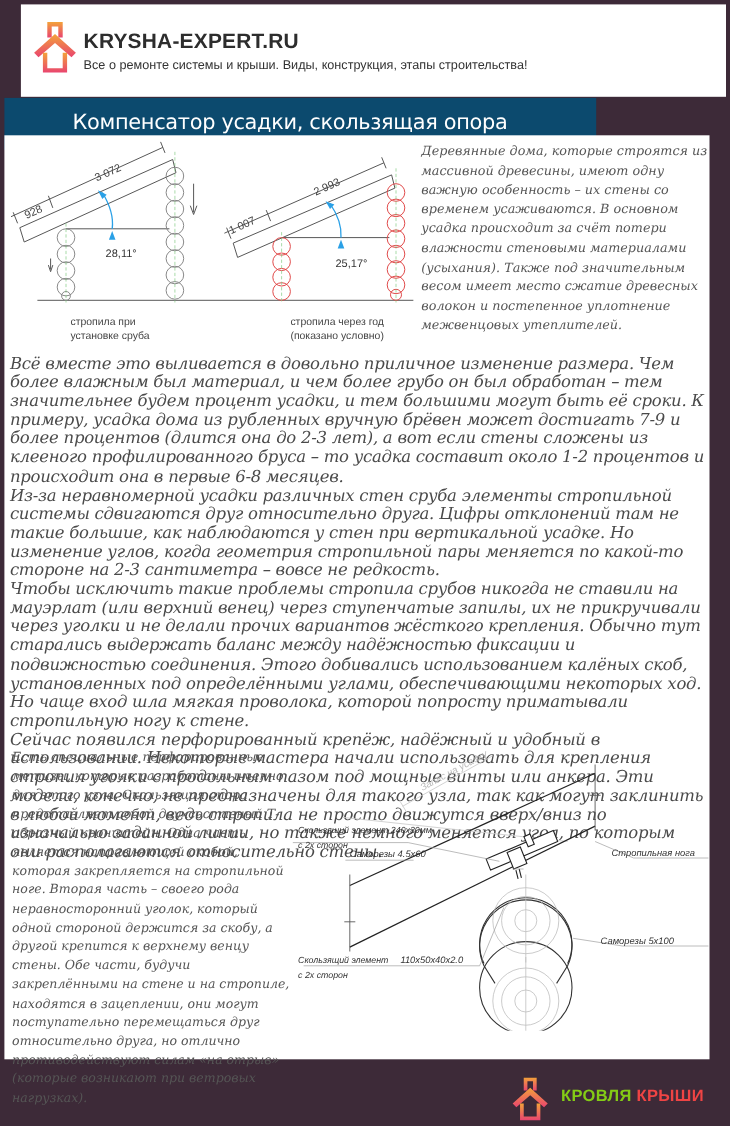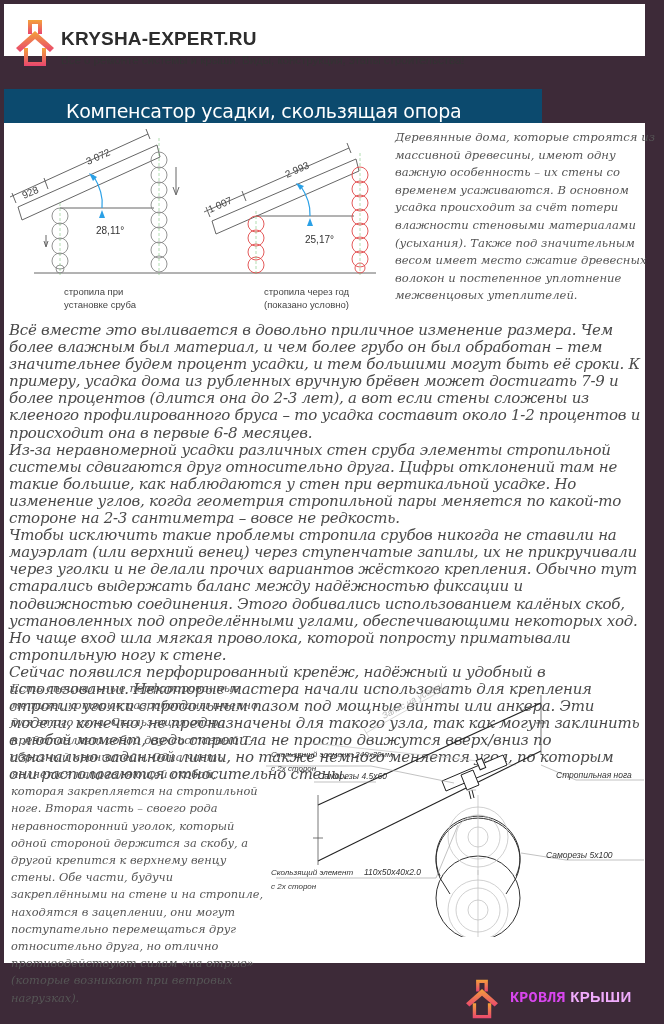--- a/index.html
+++ b/index.html
@@ -1,33 +1,33 @@
 <!DOCTYPE html>
 <html><head>
 <meta charset="utf-8">
 <style>
   html,body{margin:0;padding:0;}
   body{width:664px;height:1024px;background:#3d2a38;position:relative;overflow:hidden;font-family:"DejaVu Sans",sans-serif;}
-  .header{position:absolute;left:4px;top:4px;width:641px;height:52px;background:#fff;}
+  .header{position:absolute;left:19px;top:4px;width:641px;height:84px;background:#fff;}
   .logo{position:absolute;left:10px;top:14px;width:42px;height:50px;}
   .site-name{position:absolute;left:57px;top:24px;font-family:"Liberation Sans",sans-serif;font-weight:bold;font-size:19px;color:#2d2d2d;letter-spacing:0.2px;}
   .tagline{position:absolute;left:57px;top:50px;font-family:"Liberation Sans",sans-serif;font-size:11.5px;color:#333;}
   .title-band{position:absolute;left:4px;top:89px;width:538px;height:47px;background:#0c4a6e;}
   .title-band span{position:absolute;left:62px;top:11px;color:#fff;font-family:"DejaVu Sans",sans-serif;font-size:19px;letter-spacing:-0.3px;}
   .content{position:absolute;left:4px;top:123px;width:641px;height:840px;background:#fff;}
   .fig1{position:absolute;left:0;top:0;width:372px;height:195px;}
-  .intro{position:absolute;left:379px;top:6px;width:262px;font-family:"DejaVu Serif",serif;font-style:italic;font-size:11.6px;line-height:17.6px;color:#555;margin-left:12px;}
+  .intro{position:absolute;left:379px;top:6px;width:262px;font-family:"DejaVu Serif",serif;font-style:italic;font-size:11.6px;line-height:17.6px;color:#555;}
   .main-text{position:absolute;left:5px;top:199px;width:632px;font-family:"DejaVu Serif",serif;font-style:italic;font-size:15px;line-height:17.1px;color:#4a4a4a;letter-spacing:-0.25px;}
   .main-text p{margin:0;}
   .side-text{position:absolute;left:7px;top:557px;width:255px;font-family:"DejaVu Serif",serif;font-style:italic;font-size:11.4px;line-height:17.2px;color:#555;}
   .fig2{position:absolute;left:262px;top:552px;width:379px;height:290px;}
   .footer-logo{position:absolute;left:463px;top:978px;width:38px;height:42px;}
   .footer-name{position:absolute;left:510px;top:988px;font-family:"Liberation Sans",sans-serif;font-weight:bold;font-size:15px;letter-spacing:0.3px;}
-  .footer-name .a{color:#d946ef;font-family:Liberation Mono, monospace;}
-  .footer-name .b{color:#f0abfc;}
+  .footer-name .a{color:#84cc16;}
+  .footer-name .b{color:#ef4444;}
   svg text{font-family:"Liberation Sans",sans-serif;}
 </style>
 </head>
 <body>
 
 <div class="header">
   <svg class="logo" viewBox="0 0 42 50">
     <defs>
       <linearGradient id="lg1" x1="0" y1="0" x2="0" y2="1">
         <stop offset="0" stop-color="#f3a23a"></stop>

